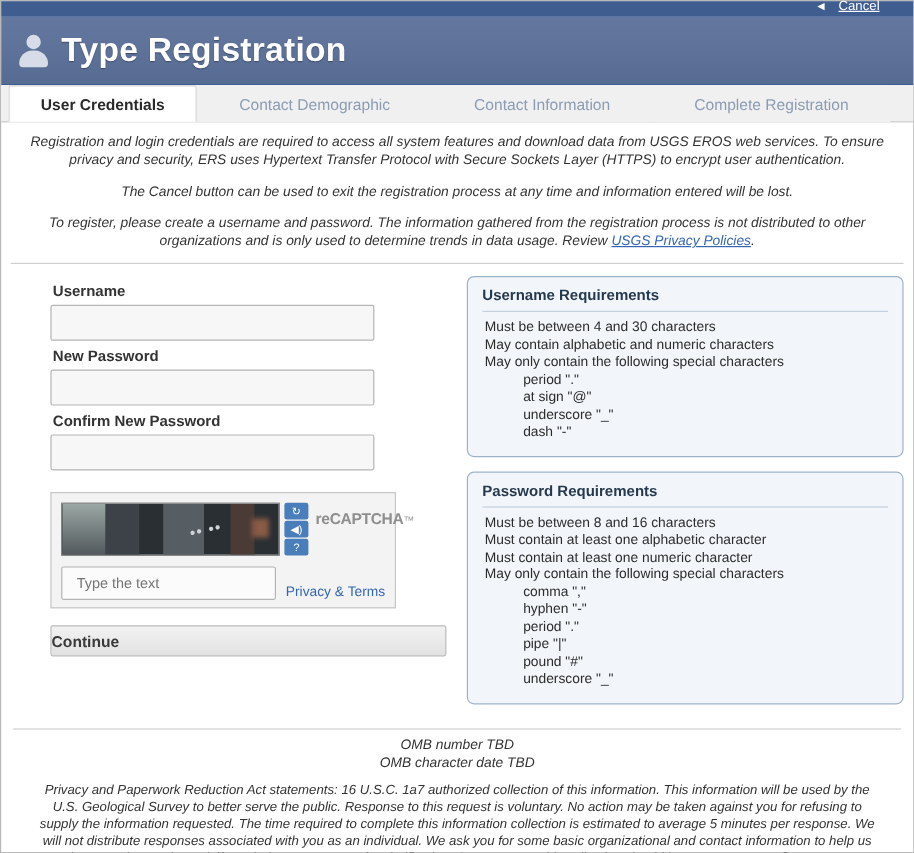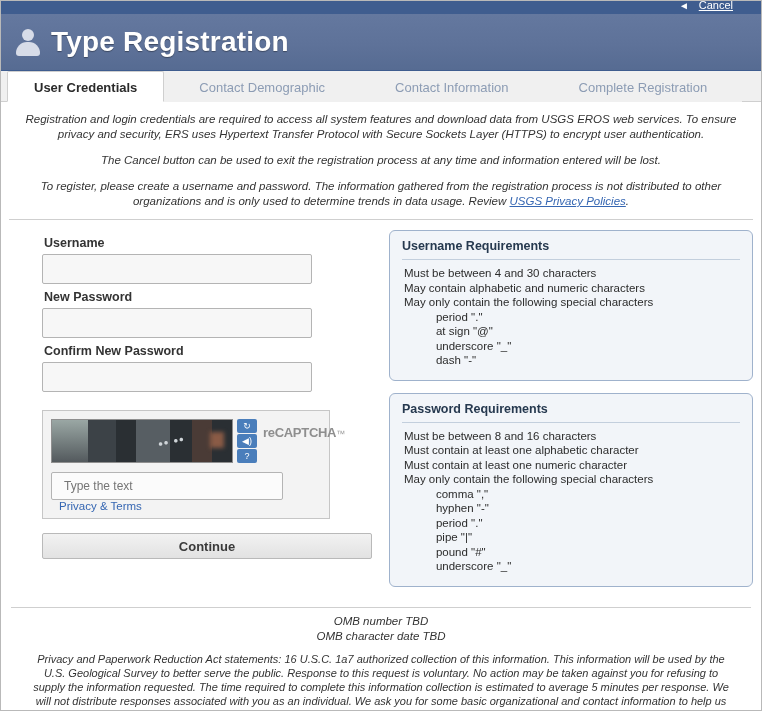--- a/index.html
+++ b/index.html
@@ -211,23 +211,22 @@
     padding-top: 8px;
   }
   .recaptcha-brand .big {
     font-size: 13px;
     color: #8e8e8e;
     font-weight: bold;
     letter-spacing: -0.3px;
   }
   .captcha-bottom {
     display: flex;
-    align-items: flex-start;
+    align-items: flex-end;
     margin-top: 8px;
-    flex-direction: column;
   }
   .captcha-input {
     width: 232px;
     height: 28px;
     border: 1px solid #b4b4b4;
     background: #fbfbfb;
     color: #8a8a8a;
     font-size: 12px;
     padding-left: 12px;
     border-radius: 2px;
@@ -238,21 +237,21 @@
     font-size: 11.5px;
     text-decoration: none;
     white-space: nowrap;
   }
   
   .continue-btn {
     margin-top: 14px;
     width: 330px;
     height: 26px;
     line-height: 26px;
-    text-align: center;
+    text-align: left;
     font-size: 13px;
     font-weight: bold;
     color: #3a3a3a;
     background: linear-gradient(to bottom, #f2f2f2, #e2e2e2);
     border: 1px solid #b9b9b9;
     border-radius: 2px;
   }
   
   .panel {
     border: 1px solid #9fb2cc;

